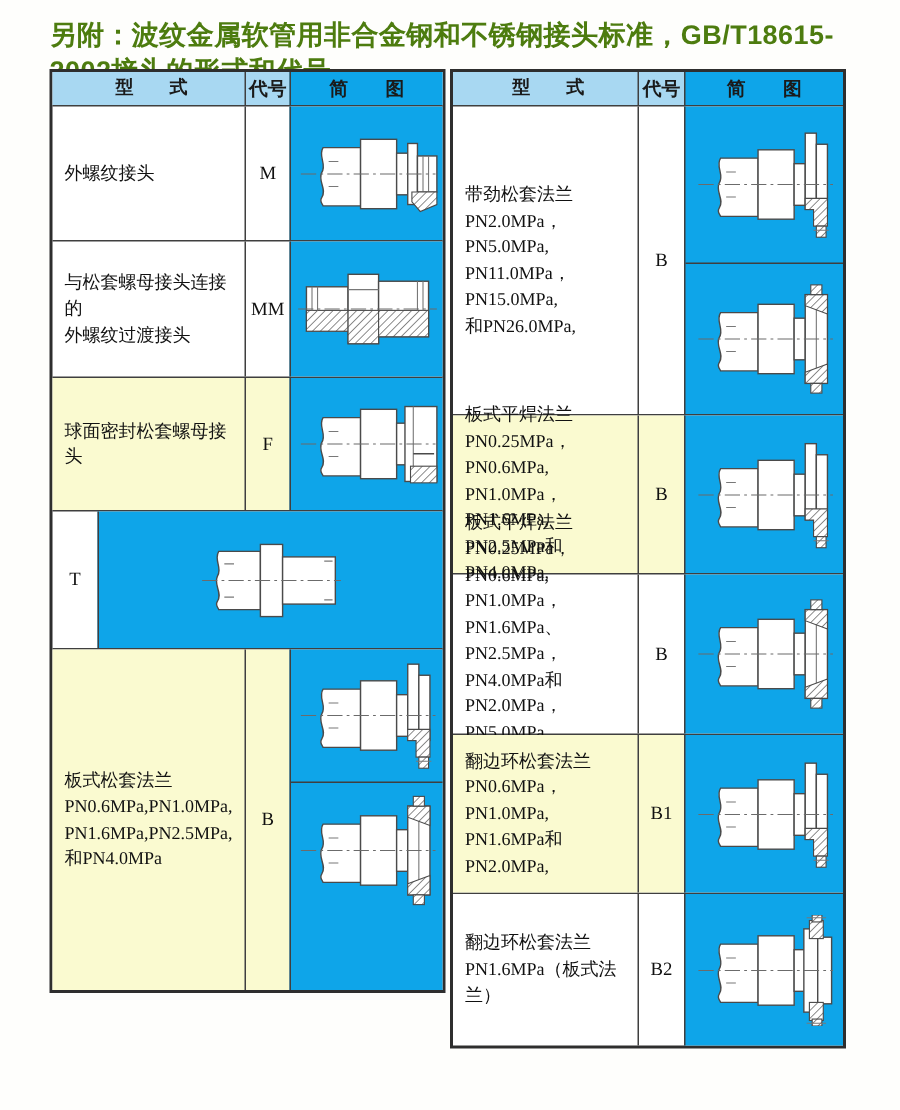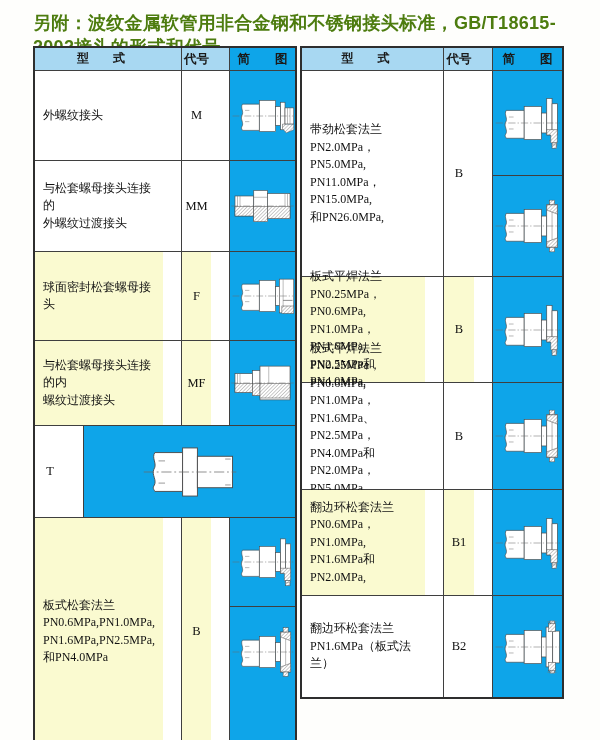--- a/index.html
+++ b/index.html
@@ -14,21 +14,21 @@
     position:absolute;left:33px;top:11px;width:540px;
     font-family:"Liberation Sans","DejaVu Sans",sans-serif;
     font-size:18px;font-weight:bold;letter-spacing:.3px;color:#4d7c0f;
   }
   .tbl{
     position:absolute;top:46px;width:264px;border:2px solid var(--outer);
     background:#fff;
   }
   .tbl-left{left:33px;}
   .tbl-right{left:300px;}
-  .trow{display:flex;width:100%;gap:18px;}
+  .trow{display:flex;width:100%;}
   .trow + .trow{border-top:1px solid var(--border);}
   .c{min-width:0;}
   .c + .c{border-left:1px solid var(--border);}
   .hrow{height:22px;background:var(--hdr);}
   .hcell{
     display:flex;align-items:center;justify-content:center;
     font-size:12.5px;font-weight:bold;color:#1a1a1a;
   }
   .type{display:flex;align-items:center;padding:4px 4px 4px 8px;
     font-size:12px;line-height:17.5px;white-space:pre-line;}
@@ -196,32 +196,20 @@
       <div class="c type hl">球面密封松套螺母接头</div>
       <div class="c code hl">F</div>
       <div class="c diag">
         <div class="dsub">
           <svg class="diag-svg" viewBox="0 0 104 80">
             <use href="#sym-f"></use>
           </svg>
         </div>
       </div>
     </div>
-    <div class="trow" style="height: 85px;">
-      <div class="c type hl">与松套螺母接头连接的内
-螺纹过渡接头</div>
-      <div class="c code hl">MF</div>
-      <div class="c diag">
-        <div class="dsub">
-          <svg class="diag-svg" viewBox="0 0 104 80">
-            <use href="#sym-mf"></use>
-          </svg>
-        </div>
-      </div>
-    </div>
     <div class="trow" style="height: 92px;">
       <div class="c code">T</div>
       <div class="c diag">
         <div class="dsub">
           <svg class="diag-svg" viewBox="0 0 104 80">
             <use href="#sym-t"></use>
           </svg>
         </div>
       </div>
     </div>

